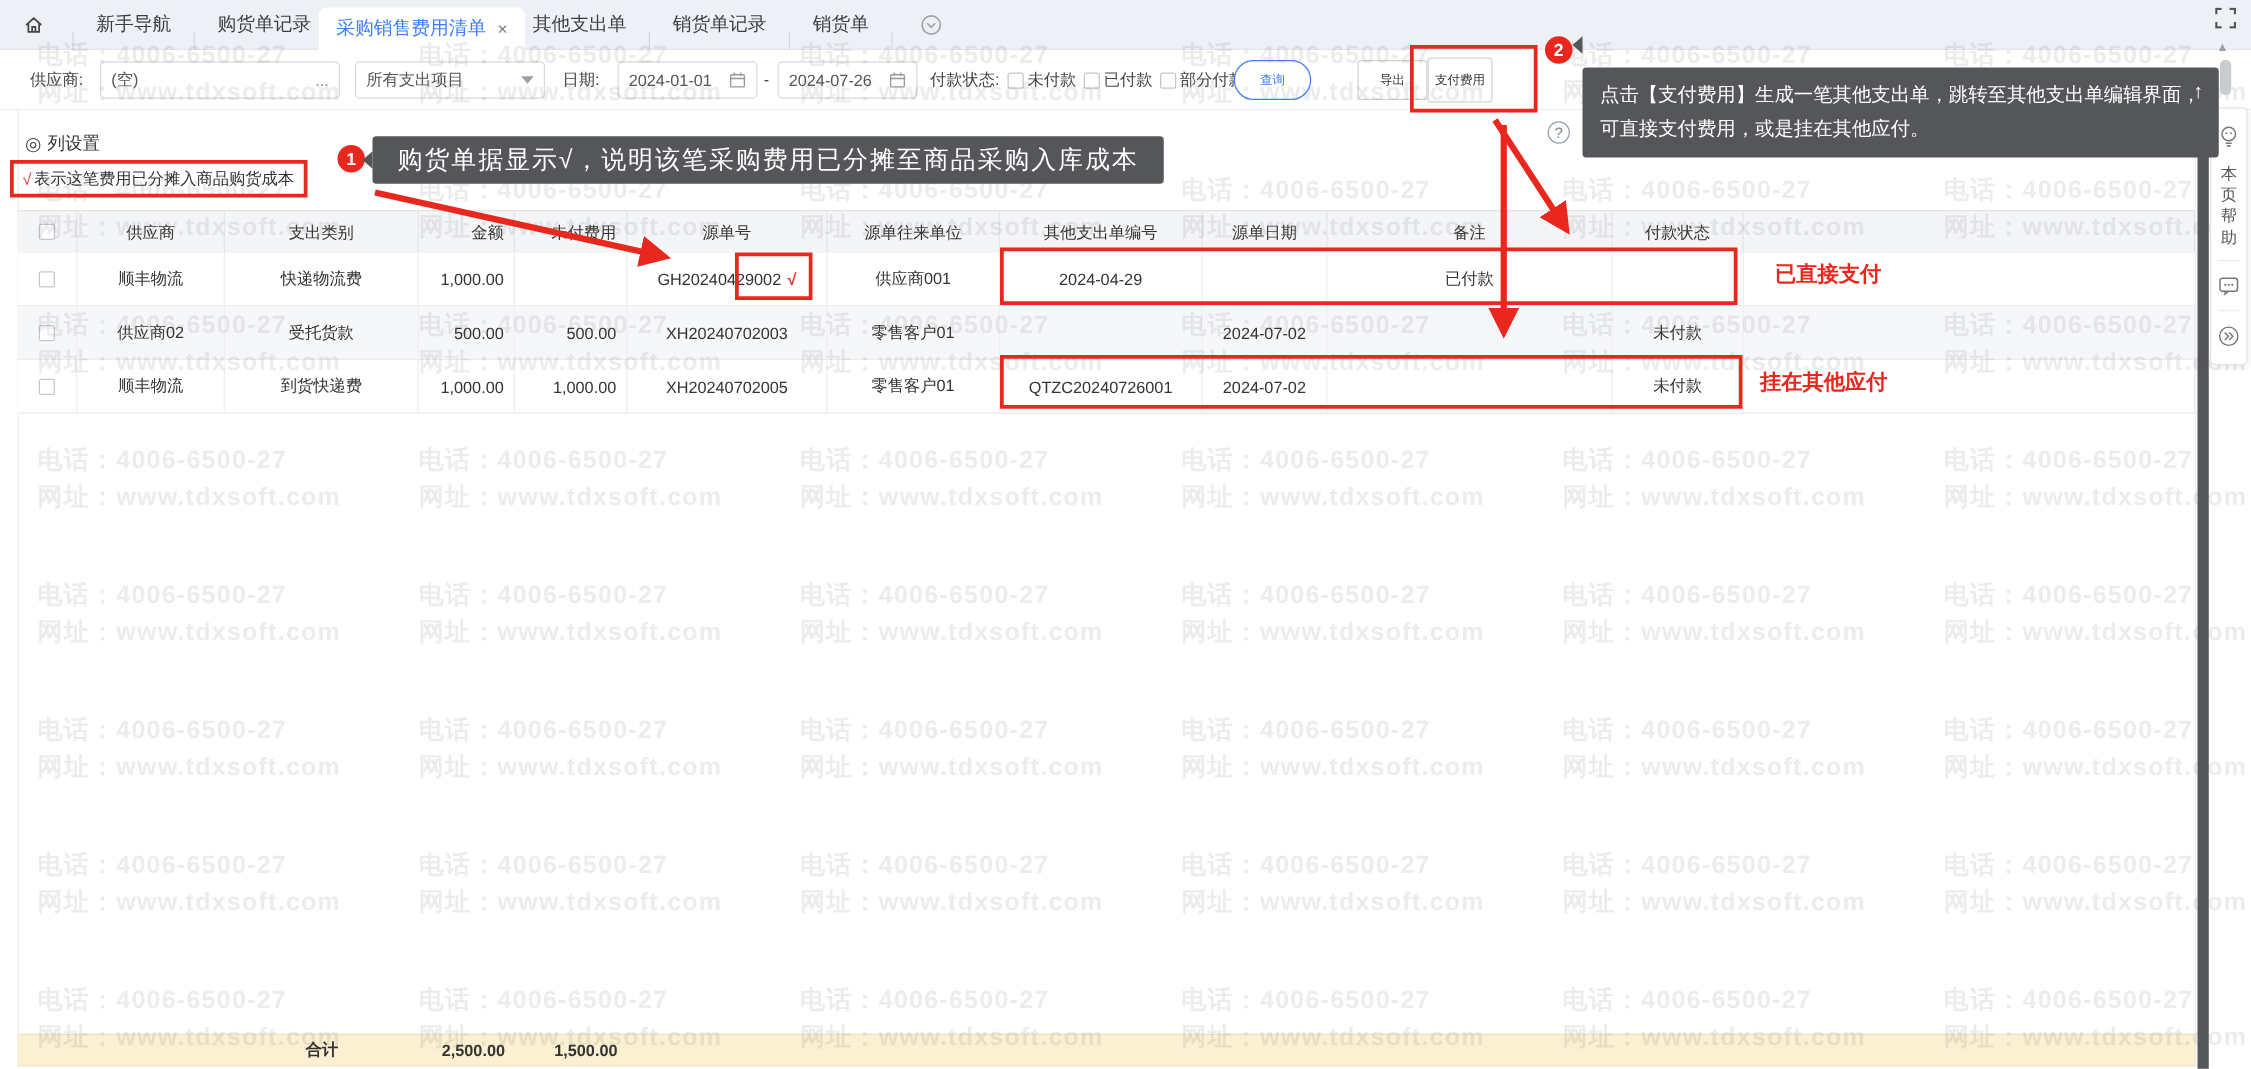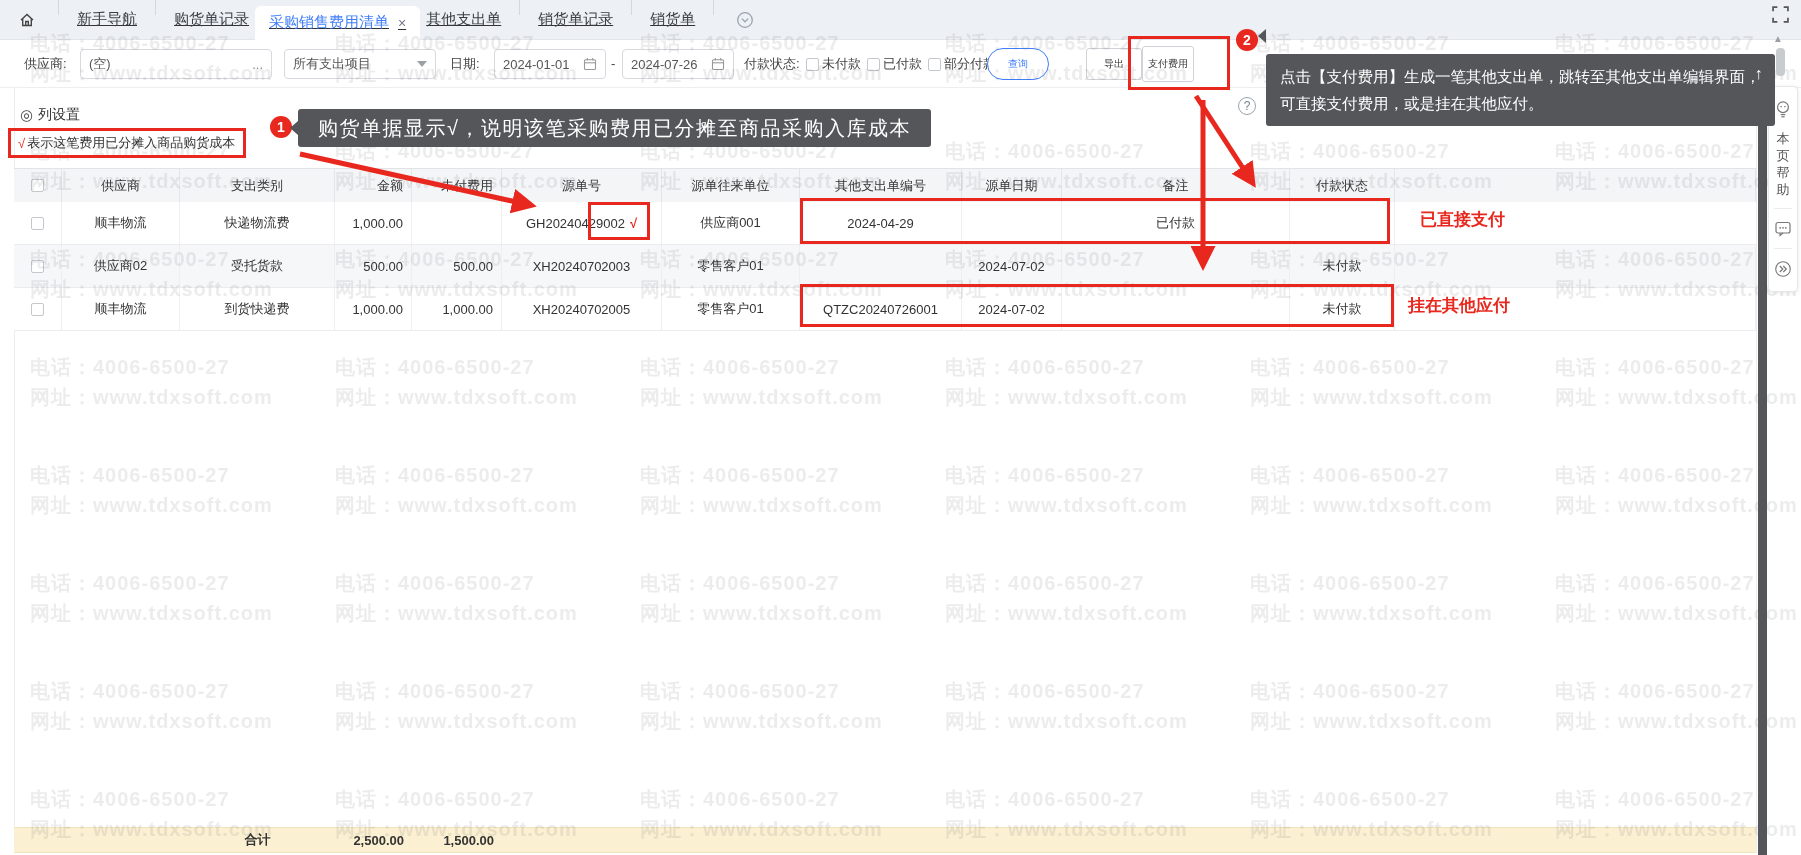--- a/index.html
+++ b/index.html
@@ -79,21 +79,21 @@
 <body>
 
 <div id="stage">
 
   <div class="tabbar">
     <div class="home-btn">
       <svg width="18" height="18" viewBox="0 0 18 18">
         <path d="M3 9 L9 3.5 L15 9 M4.7 7.8 V14.5 H13.3 V7.8 M7.7 14.5 V10.5 H10.3 V14.5" fill="none" stroke="#444" stroke-width="1.4"></path>
       </svg>
     </div>
-    <div id="tab-list" style="display:flex;align-items:flex-start;height:40px;text-decoration:underline;">
+    <div id="tab-list" style="display:flex;align-items:flex-end;height:40px;">
         <span class="tabsep"></span>
         <div class="tab">
           <span>新手导航</span>
         </div>
         <span class="tabsep"></span>
         <div class="tab">
           <span>购货单记录</span>
         </div>
         <div class="tab active">
           <span>采购销售费用清单</span>

